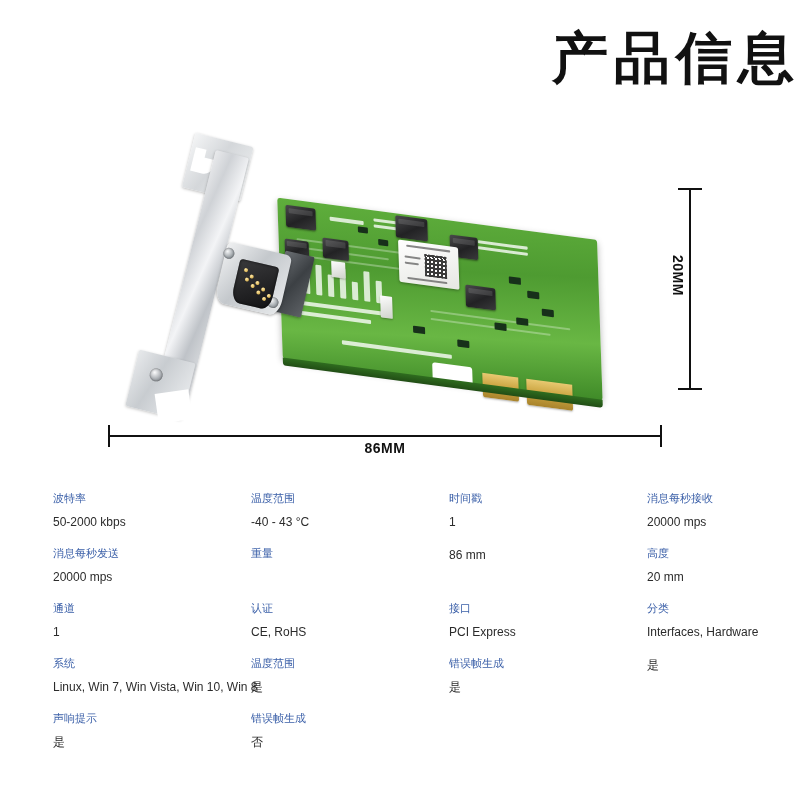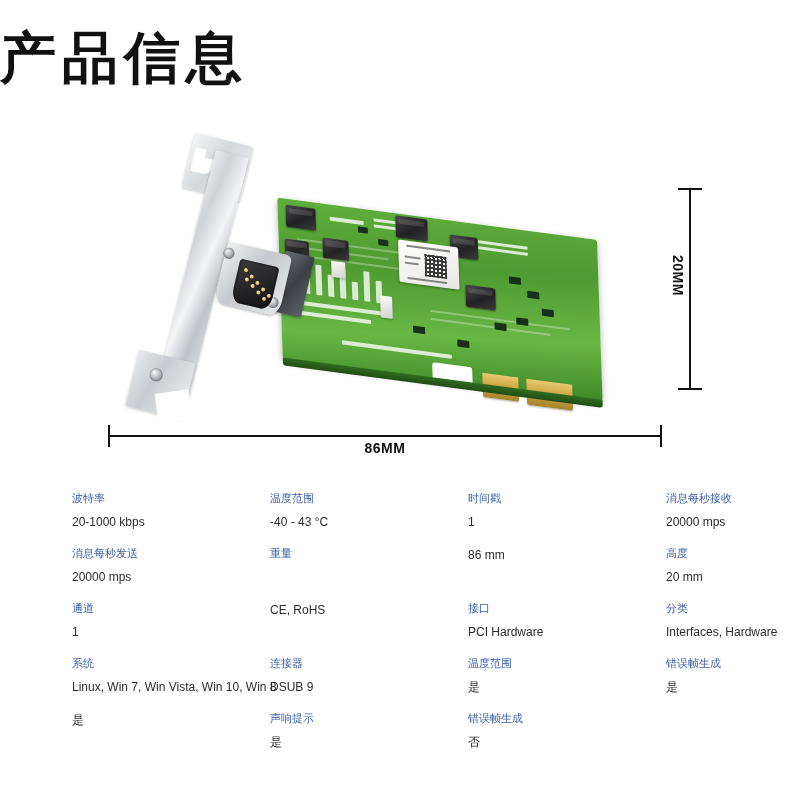--- a/index.html
+++ b/index.html
@@ -8,21 +8,21 @@
     background:#ffffff;
     font-family:"Liberation Sans","DejaVu Sans",sans-serif;
     overflow:hidden;
     position:relative;
   }
 
   
   .page-title{
     position:absolute;
     top:24px;left:0;width:800px;
-    text-align:left;
+    text-align:right;
     font-size:56px;
     font-weight:700;
     letter-spacing:6px;
     color:#111111;
     font-family:"DejaVu Sans","Liberation Sans",sans-serif;
     line-height:1.2;
   }
 
   
   .photo-stage{
@@ -260,21 +260,20 @@
 
   
   .spec-grid{
     position:absolute;
     left:53px;top:492px;
     width:712px;
     display:grid;
     grid-template-columns:repeat(4,198px);
     grid-auto-rows:55px;
     column-gap:0px;
-    margin-left:19px;
   }
   .spec-cell{}
   .spec-label{
     font-size:11px;
     color:#3a5fa8;
     line-height:1.35;
     margin-bottom:7px;
     white-space:nowrap;
     font-family:"DejaVu Sans","Liberation Sans",sans-serif;
   }
@@ -396,21 +395,21 @@
 <div class="dim-v">
   <div class="capv top"></div>
   <div class="capv bottom"></div>
 </div>
 <div class="dim-v-label">20MM</div>
 
 <div class="spec-grid">
 
   <div class="spec-cell">
     <div class="spec-label">波特率</div>
-    <div class="spec-value">20-1000 kbps</div>
+    <div class="spec-value">50-2000 kbps</div>
   </div>
   <div class="spec-cell">
     <div class="spec-label">温度范围</div>
     <div class="spec-value">-40 - 43 °C</div>
   </div>
   <div class="spec-cell">
     <div class="spec-label">时间戳</div>
     <div class="spec-value">1</div>
   </div>
   <div class="spec-cell">
@@ -431,38 +430,35 @@
   <div class="spec-cell">
     <div class="spec-label">高度</div>
     <div class="spec-value">20 mm</div>
   </div>
 
   <div class="spec-cell">
     <div class="spec-label">通道</div>
     <div class="spec-value">1</div>
   </div>
   <div class="spec-cell">
+    <div class="spec-label">认证</div>
     <div class="spec-value">CE, RoHS</div>
   </div>
   <div class="spec-cell">
     <div class="spec-label">接口</div>
-    <div class="spec-value">PCI Hardware</div>
+    <div class="spec-value">PCI Express</div>
   </div>
   <div class="spec-cell">
     <div class="spec-label">分类</div>
     <div class="spec-value">Interfaces, Hardware</div>
   </div>
 
   <div class="spec-cell">
     <div class="spec-label">系统</div>
     <div class="spec-value">Linux, Win 7, Win Vista, Win 10, Win 8</div>
-  </div>
-  <div class="spec-cell">
-    <div class="spec-label">连接器</div>
-    <div class="spec-value">DSUB 9</div>
   </div>
   <div class="spec-cell">
     <div class="spec-label">温度范围</div>
     <div class="spec-value">是</div>
   </div>
   <div class="spec-cell">
     <div class="spec-label">错误帧生成</div>
     <div class="spec-value">是</div>
   </div>
 

